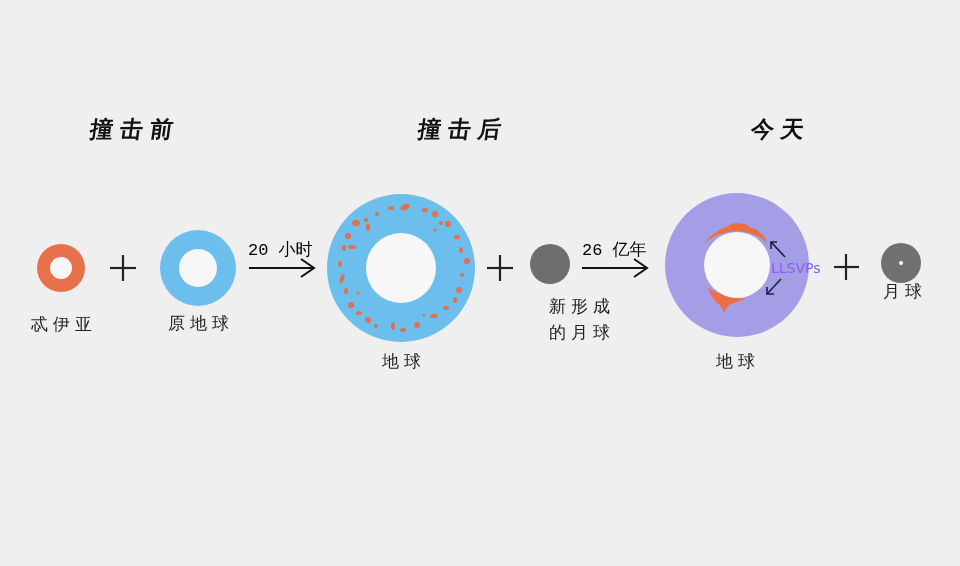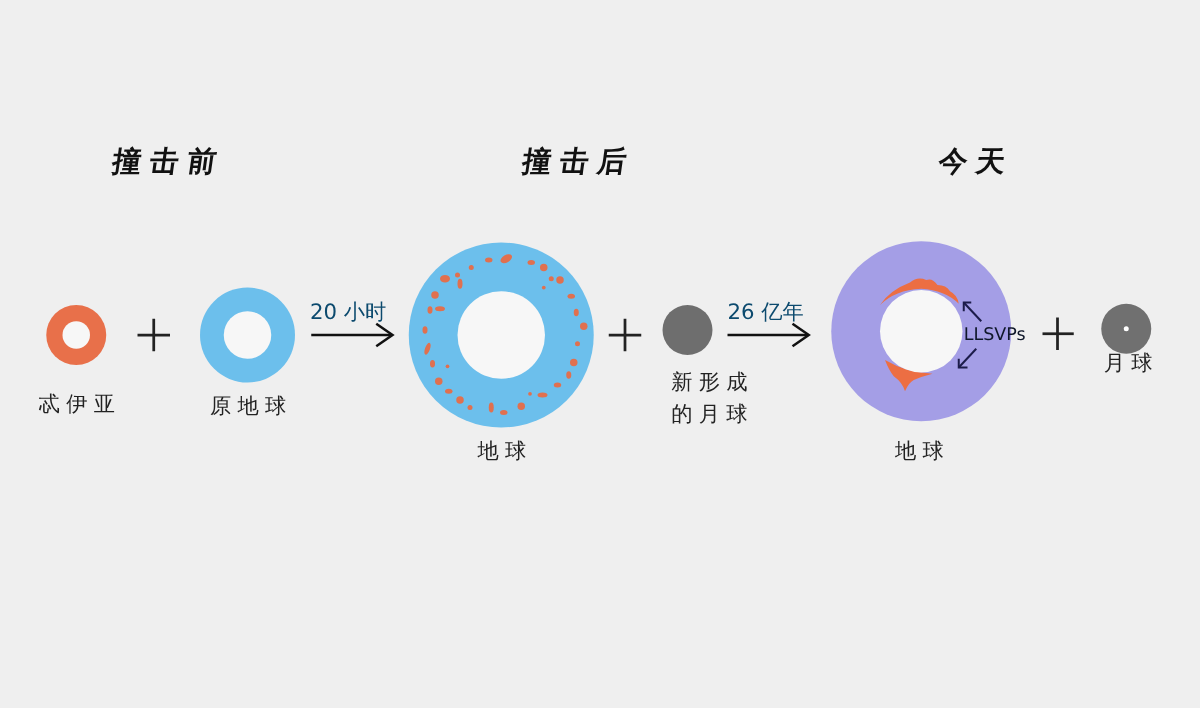--- a/index.html
+++ b/index.html
@@ -12,25 +12,25 @@
   .title {
     position: absolute; top: 114px; font-size: 23px; font-weight: bold;
     color: #111; letter-spacing: 7px; transform: translateX(-50%) skewX(-8deg);
     white-space: nowrap;
   }
   .label {
     position: absolute; font-size: 17px; color: #222; letter-spacing: 5px;
     transform: translateX(-50%); white-space: nowrap; text-align: center; line-height: 26px;
   }
   .arrow-label {
-    position: absolute; font-size: 17px; color: #0c4a6e; white-space: nowrap;
+    position: absolute; font-size: 17px; color: #000000; white-space: nowrap; font-family: Liberation Mono, monospace;
   }
   svg { position: absolute; left: 0; top: 0; }
   .llsvp-label {
-    position: absolute; font-size: 14px; color: #0f172a; white-space: nowrap;
+    position: absolute; font-size: 14px; color: #8b5cf6; white-space: nowrap;
   }
 </style>
 </head>
 <body>
 
 <div class="title" style="left:135px;">撞击前</div>
 <div class="title" style="left:463px;">撞击后</div>
 <div class="title" style="left:781px;">今天</div>
 
 <svg width="960" height="566" viewBox="0 0 960 566">
@@ -131,20 +131,20 @@
     <circle cx="901" cy="263" r="2" fill="#ffffff"></circle>
   </g>
 </svg>
 
 <div class="arrow-label" style="left:248px; top:238px;">20 小时</div>
 <div class="arrow-label" style="left:582px; top:238px;">26 亿年</div>
 
 <div class="llsvp-label" style="left:771px; top:260px;">LLSVPs</div>
 
 <div class="label" style="left:64px; top:311px;">忒伊亚</div>
-<div class="label" style="left:201px; top:312px;">原地球</div>
+<div class="label" style="left:201px; top:312px;font-family:Liberation Mono, monospace;">原地球</div>
 <div class="label" style="left:404px; top:348px;">地球</div>
-<div class="label" style="left:570px; top:293px;">
+<div class="label" style="left:582px; top:293px;">
   <div>新形成</div>
   <div>的月球</div>
 </div>
 <div class="label" style="left:738px; top:348px;">地球</div>
 <div class="label" style="left:905px; top:278px;">月球</div>
 
 </body></html>

